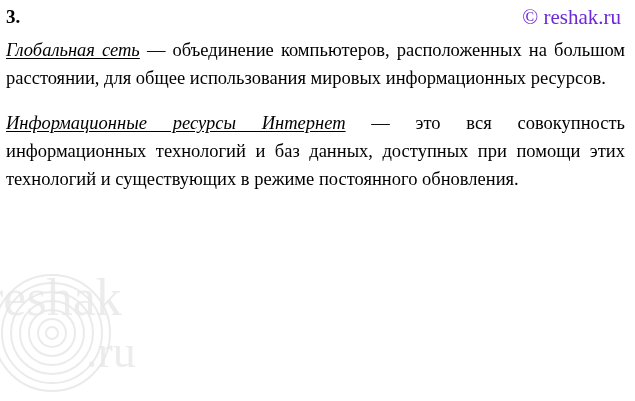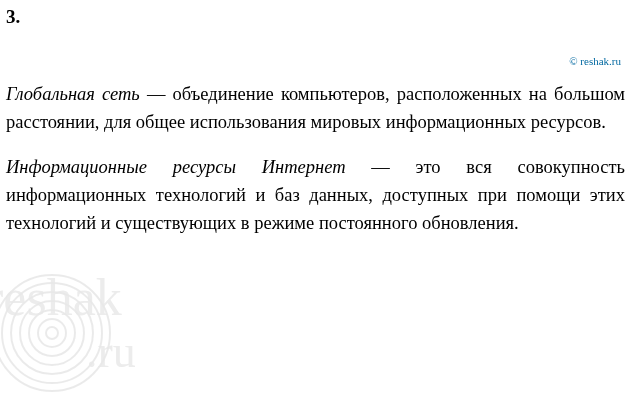--- a/index.html
+++ b/index.html
@@ -44,45 +44,45 @@
   }
   .task-number {
     font-family: "Liberation Serif", serif;
     font-weight: bold;
     font-size: 19px;
     line-height: 22px;
     color: #000;
   }
   .copyright {
     font-family: "Liberation Serif", serif;
-    font-size: 11px;
+    font-size: 21px;
     line-height: 22px;
-    color: #0369a1;
+    color: #6d28d9;
     padding-right: 4px;
-    margin-top: 44px;
   }
   .content {
     position: relative;
     z-index: 2;
     margin-top: 8px;
   }
   p.para {
     margin: 0 0 17px 0;
     font-family: "Liberation Serif", serif;
     font-size: 18.5px;
     line-height: 28px;
     text-align: justify;
     text-justify: inter-word;
     color: #000;
   }
   p.para:last-child {
     margin-bottom: 8px;
   }
   .term {
     font-style: italic;
+    text-decoration: underline;
     text-underline-offset: 2px;
   }
 </style>
 </head>
 <body>
 
 <div class="page">
 
   <div class="watermark-stamp">
     <svg width="210" height="150" viewBox="0 0 210 150" xmlns="http://www.w3.org/2000/svg">

